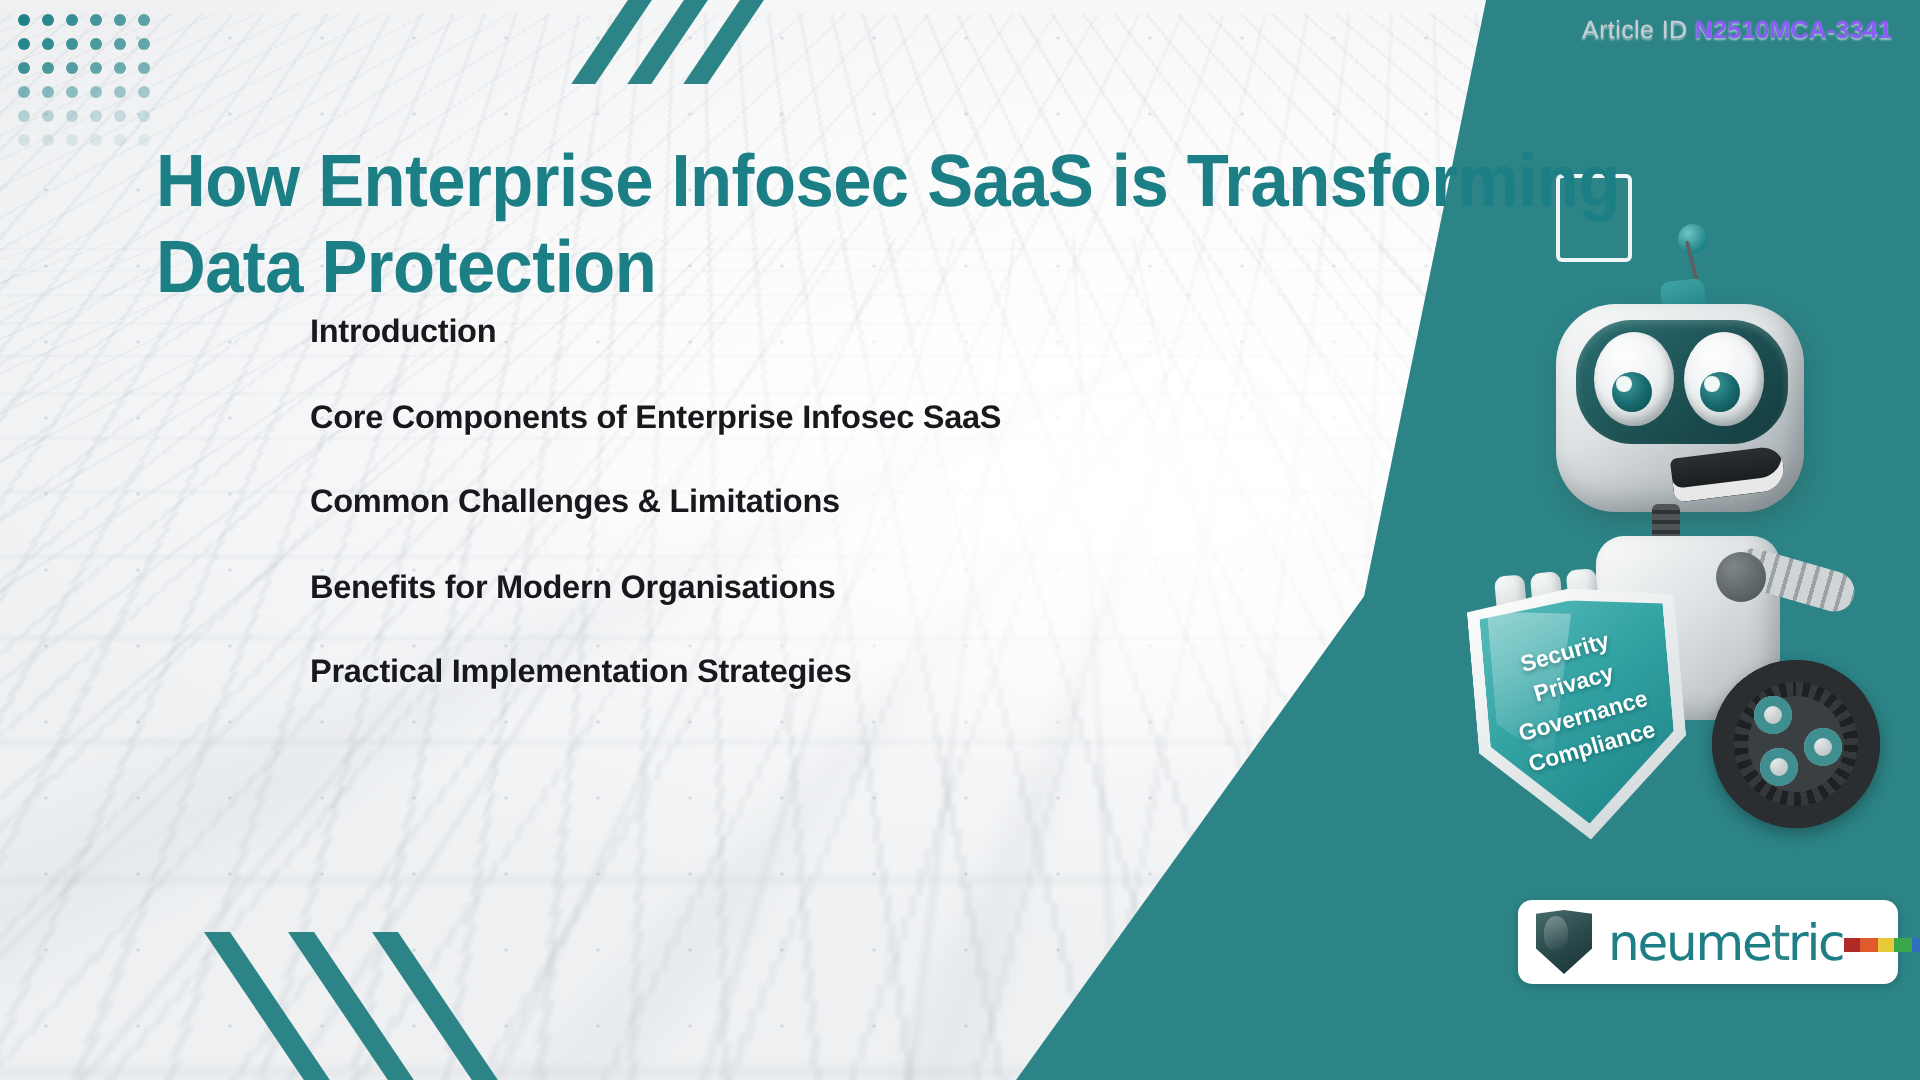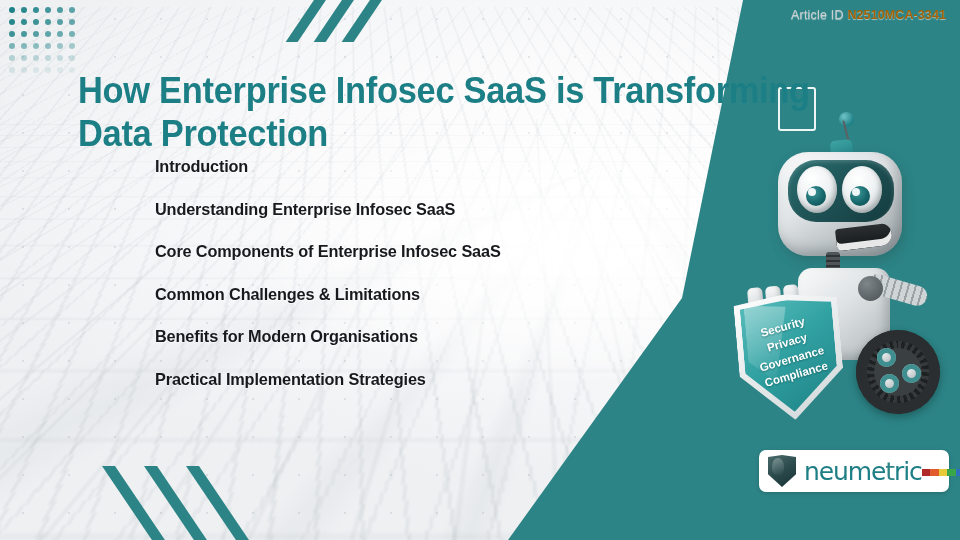--- a/index.html
+++ b/index.html
@@ -86,21 +86,21 @@
   .dotgrid .row{display:flex;gap:0;}
   .dotgrid .dot{width:12px;height:12px;display:flex;align-items:center;justify-content:center;}
   .dotgrid .dot::before{content:"";width:6px;height:6px;border-radius:50%;background:#1d8187;}
 
   
   .article-id{
     position:absolute;right:14px;top:8px;
     font-size:12.5px;letter-spacing:.2px;color:#c9ced2;
     text-shadow:0 1px 1px rgba(255,255,255,.55);
   }
-  .article-id b{color:#a16207;font-weight:700;letter-spacing:.1px;}
+  .article-id b{color:#8b5cf6;font-weight:700;letter-spacing:.1px;}
 
   
   .title{
     position:absolute;left:78px;top:44px;width:800px;
     font-size:37px;line-height:1.17;font-weight:700;
     color:#1c7f85;letter-spacing:-.3px;
     transform:scaleX(.93);transform-origin:left top;
   }
 
   
@@ -347,21 +347,20 @@
     <span>Article ID</span>
     <b>N2510MCA-3341</b>
   </div>
 
   <div class="ghost-square"></div>
 
   <h1 class="title">How Enterprise Infosec SaaS is Transforming Data Protection</h1>
 
   <ul class="toc" id="toc">
       <li>Introduction</li>
-      <li>Understanding Enterprise Infosec SaaS</li>
       <li>Core Components of Enterprise Infosec SaaS</li>
       <li>Common Challenges &amp; Limitations</li>
       <li>Benefits for Modern Organisations</li>
       <li>Practical Implementation Strategies</li>
     </ul>
 
   <div class="robot">
     <div class="r-antenna-ball"></div>
     <div class="r-antenna-stem"></div>
     <div class="r-antenna-base"></div>

